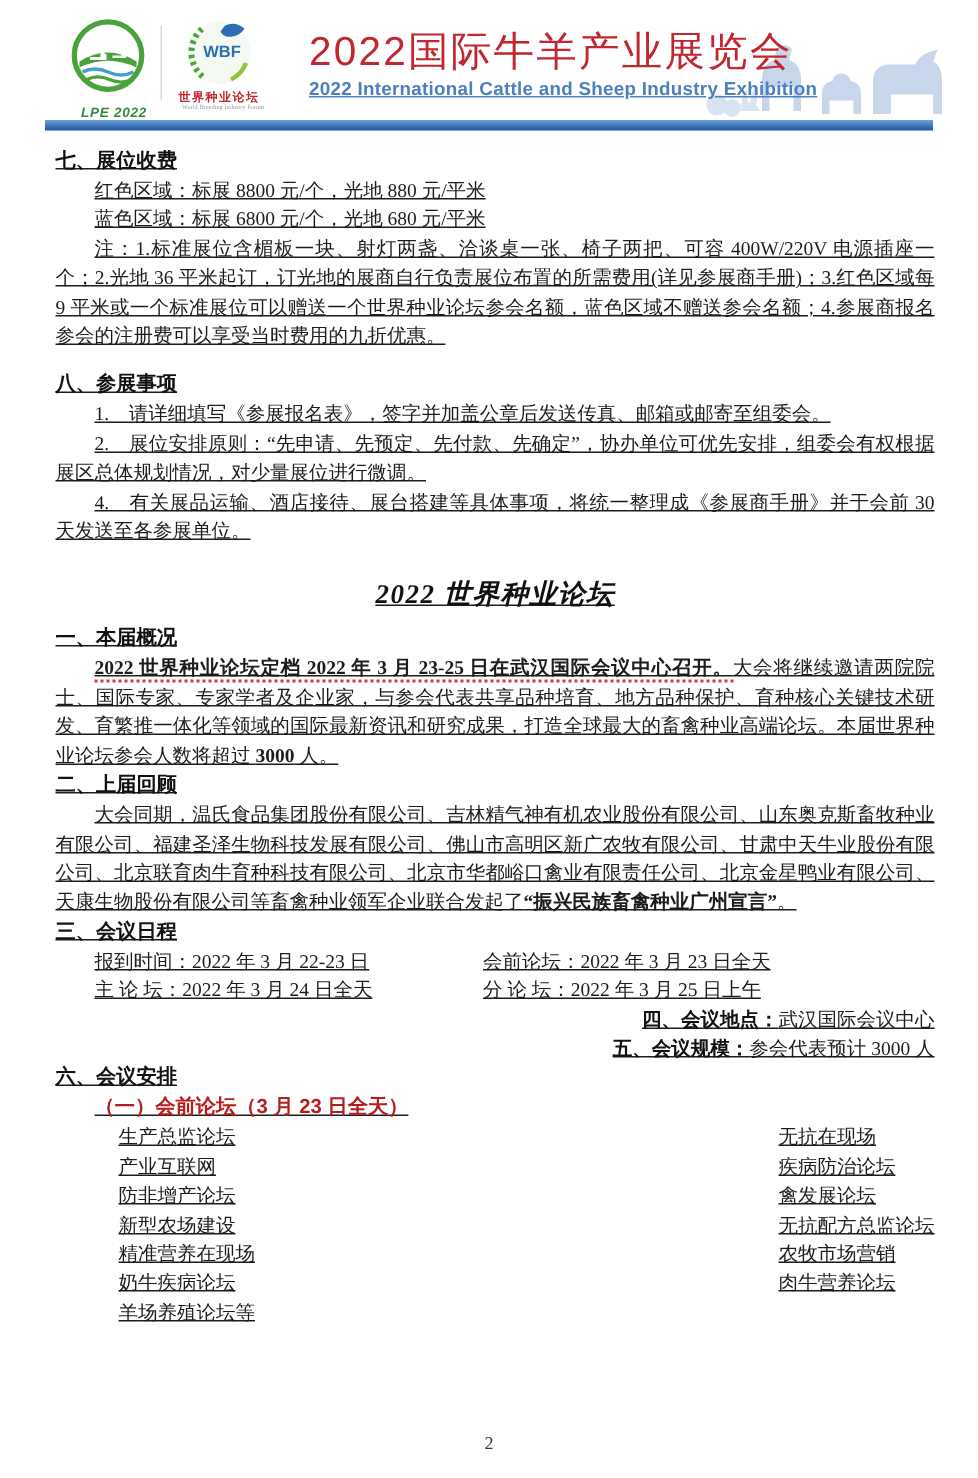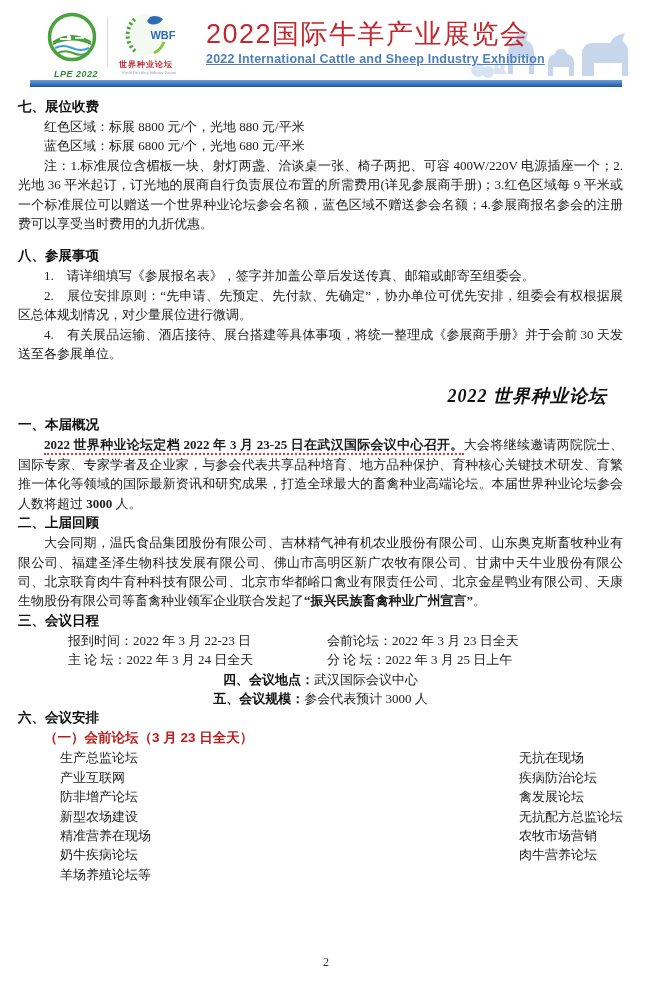--- a/index.html
+++ b/index.html
@@ -7,48 +7,48 @@
         font-family:"Liberation Serif",serif;color:#1c1c1c;}
   
   header{position:relative;height:90px;}
   .logos{position:absolute;left:44px;top:12px;display:flex;align-items:flex-start;gap:9px;}
   .lpe{width:54px;text-align:right;}
   .lpe-label{font-family:"Liberation Sans",sans-serif;font-style:italic;font-weight:bold;
              font-size:9px;color:#2e8b3a;letter-spacing:.5px;margin-top:1px;}
   .logo-divider{width:1px;height:50px;background:#d9d9d9;margin-top:5px;}
   .wbf{width:58px;text-align:center;position:relative;}
   .wbf-badge{position:relative;width:46px;height:46px;margin:0 auto;}
-  .wbf-label{position:absolute;left:17px;top:17px;width:46px;text-align:center;
+  .wbf-label{position:absolute;left:2px;top:17px;width:46px;text-align:center;
              font-family:"Liberation Sans",sans-serif;font-weight:bold;font-size:11px;color:#2e6db4;}
   .wbf-cn{font-family:"Liberation Sans",sans-serif;font-weight:bold;font-size:8px;
           color:#c2262e;letter-spacing:1px;margin-top:1px;}
   .wbf-en{font-size:5px;color:#9aa0a6;transform:scale(.85);white-space:nowrap;}
   .title-block{position:absolute;left:206px;top:19px;z-index:2;}
   .main-title{font-family:"Liberation Sans",sans-serif;font-weight:normal;font-size:27px;
               line-height:30px;color:#c2262e;letter-spacing:1.5px;}
   .sub-title{font-family:"Liberation Sans",sans-serif;font-weight:bold;font-size:12.5px;
              color:#4d7fbe;margin-top:3px;letter-spacing:.2px;text-decoration:underline;}
   .animals{position:absolute;right:22px;top:6px;z-index:1;}
   .blue-bar{position:absolute;left:30px;right:30px;top:80px;height:7px;
             background:linear-gradient(#6ba0d8,#1d55a0);}
   
-  main{position:absolute;left:18px;right:29px;top:97px;font-size:13px;line-height:19.4px;
-       text-align:justify;}
+  main{position:absolute;left:37px;right:29px;top:97px;font-size:13px;line-height:19.4px;
+       text-align:justify;text-decoration:underline;}
   .hsec{font-family:"Liberation Sans",sans-serif;font-weight:bold;font-size:13.5px;
         line-height:20px;text-align:left;color:#111;}
   .fee-line{padding-left:26px;text-align:left;}
   p.doc{margin:0;text-indent:26px;}
   .gap14{margin-top:13px;}
   .forum-title{font-weight:bold;font-style:italic;font-size:18px;line-height:24px;
-               margin:21px 16px 7px;letter-spacing:1px;text-align:right;color:#111;}
+               margin:21px 16px 7px;letter-spacing:1px;text-align:center;color:#111;}
   .em-red{font-weight:bold;border-bottom:2px dotted #d43c3c;padding-bottom:1px;}
   b.inline{font-weight:bold;}
   .sched-row{display:flex;padding-left:26px;text-align:left;}
-  .sched-c1{width:259px;margin-left:24px;}
-  .kv{ text-align:center;}
+  .sched-c1{width:259px;}
+  .kv{ text-align:right;}
   .kv .k{font-family:"Liberation Sans",sans-serif;font-weight:bold;color:#111;}
   .preforum-h{font-family:"Liberation Sans",sans-serif;font-weight:bold;font-size:13.5px;
               line-height:20px;padding-left:26px;text-align:left;color:#b91c1c;}
   .forum-cols{display:flex;padding-left:42px;text-align:left;justify-content:space-between;}
   .fcol1{width:118px;}
   .fline{line-height:19.4px;}
   .pageno{position:absolute;left:0;right:0;bottom:15px;text-align:center;font-size:12px;color:#333;}
 </style>
 </head>
 <body>

